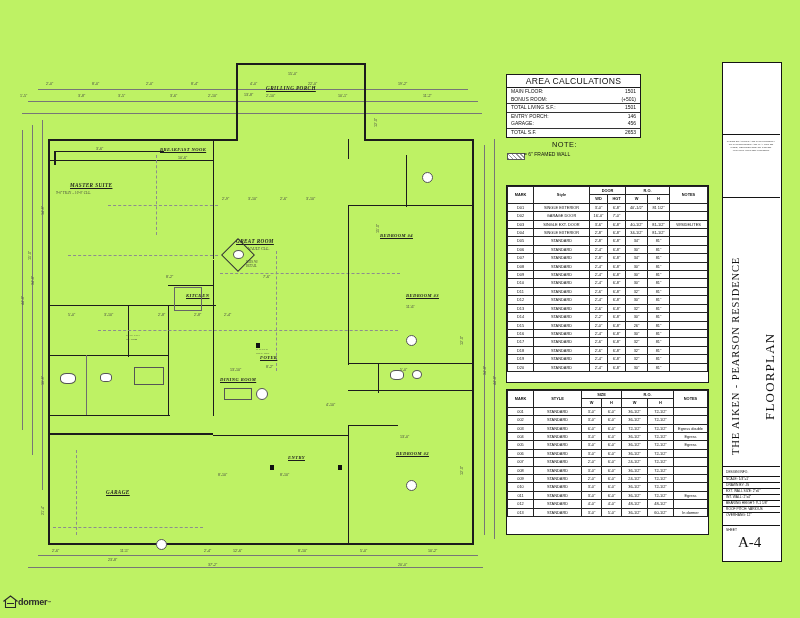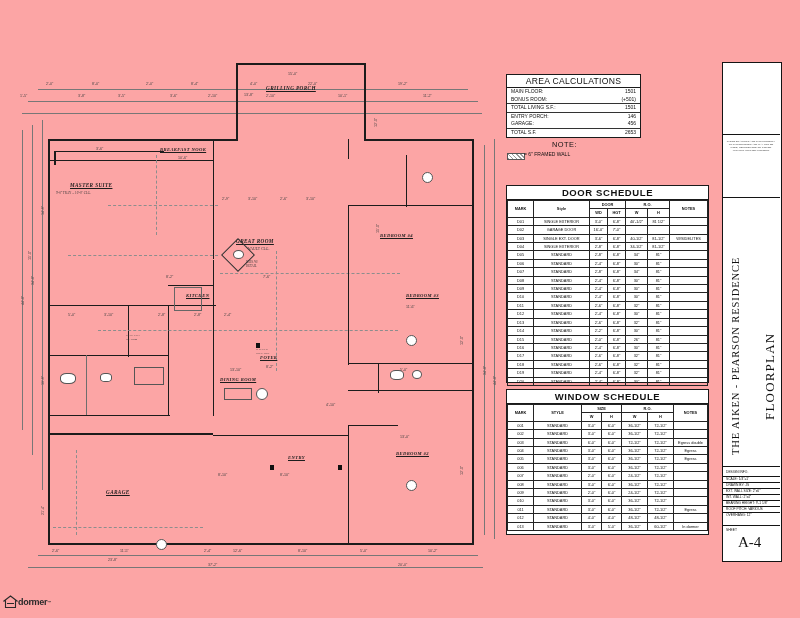--- a/index.html
+++ b/index.html
@@ -1,19 +1,19 @@
 <!DOCTYPE html>
 <html><head>
 <meta charset="utf-8">
 <style>
   html,body{margin:0;padding:0;background:#ffffff;}
   body{width:800px;height:618px;position:relative;overflow:hidden;
        font-family:"Liberation Sans",sans-serif;color:#2b2b2b;}
 
-  #sheet{position:absolute;inset:0;background:#fca5a5;}
+  #sheet{position:absolute;inset:0;background:#bef264;}
 
   
   .abs{position:absolute;}
   .wall{position:absolute;background:#1c1c1c;}
   .thin{position:absolute;background:#6e6e6e;}
   .dash-h{position:absolute;height:0;border-top:1px dashed #8d8d8d;}
   .dash-v{position:absolute;width:0;border-left:1px dashed #8d8d8d;}
   .dim-h{position:absolute;height:0;border-top:1px solid #777;}
   .dim-v{position:absolute;width:0;border-left:1px solid #777;}
   .rlabel{position:absolute;font-size:5.2px;letter-spacing:.4px;
@@ -287,21 +287,20 @@
       <span>TOTAL S.F.</span>
       <span>2653</span>
     </div>
   </div>
 
   <div class="notehdr" style="left:552px;top:140px;">NOTE:</div>
   <div class="swatch" style="left:507px;top:153px;width:16px;height:5px;"></div>
   <div class="notetxt" style="left:524px;top:151px;">= 6" FRAMED WALL</div>
 
   <div class="panel" style="left:506px;top:185px;width:201px;height:196px;">
-    <div class="schedtitle">DOOR SCHEDULE</div>
     <table class="sched">
       <colgroup>
           <col style="width:13%">
           <col style="width:28%">
           <col style="width:9%">
         <col style="width:9%">
           <col style="width:11%">
           <col style="width:11%">
           <col style="width:19%">
         </colgroup>
@@ -499,21 +498,20 @@
             <td>6'-8"</td>
             <td>30"</td>
             <td>81"</td>
             <td></td>
           </tr>
         </tbody>
     </table>
   </div>
 
   <div class="panel" style="left:506px;top:389px;width:201px;height:144px;">
-    <div class="schedtitle">WINDOW SCHEDULE</div>
     <table class="sched">
       <colgroup>
           <col style="width:13%">
           <col style="width:24%">
           <col style="width:10%">
         <col style="width:10%">
           <col style="width:13%">
           <col style="width:13%">
           <col style="width:17%">
         </colgroup>

